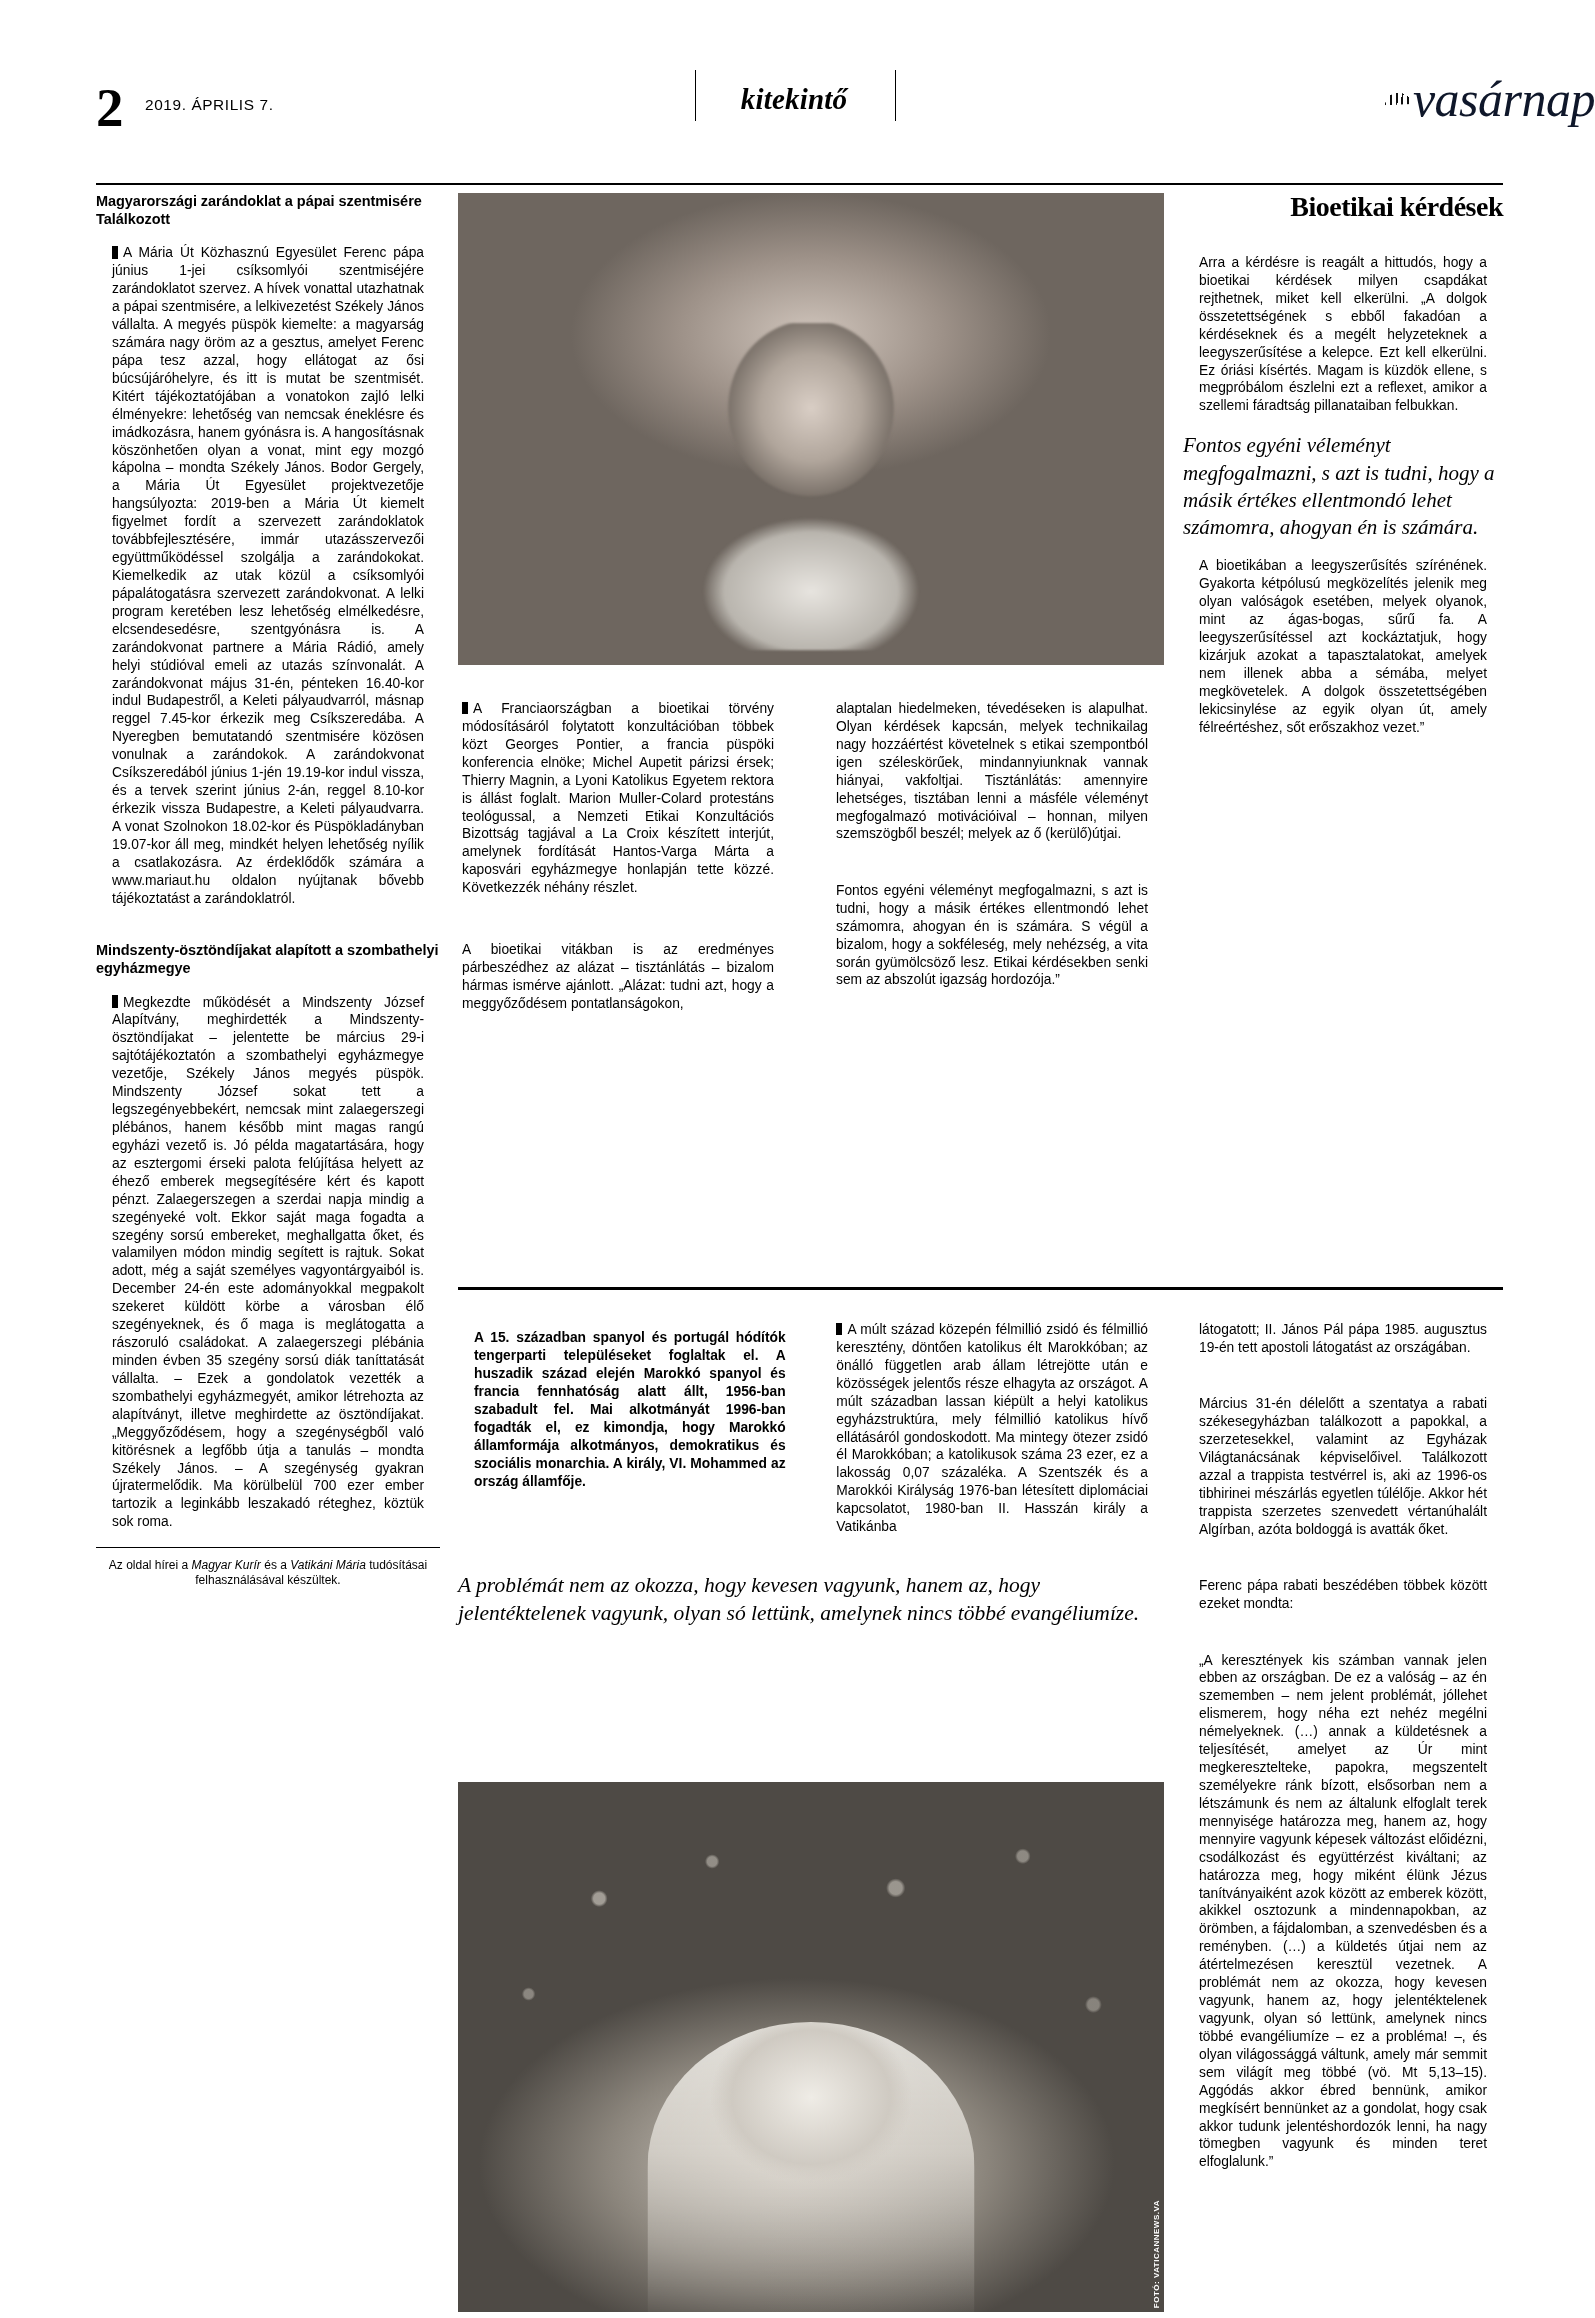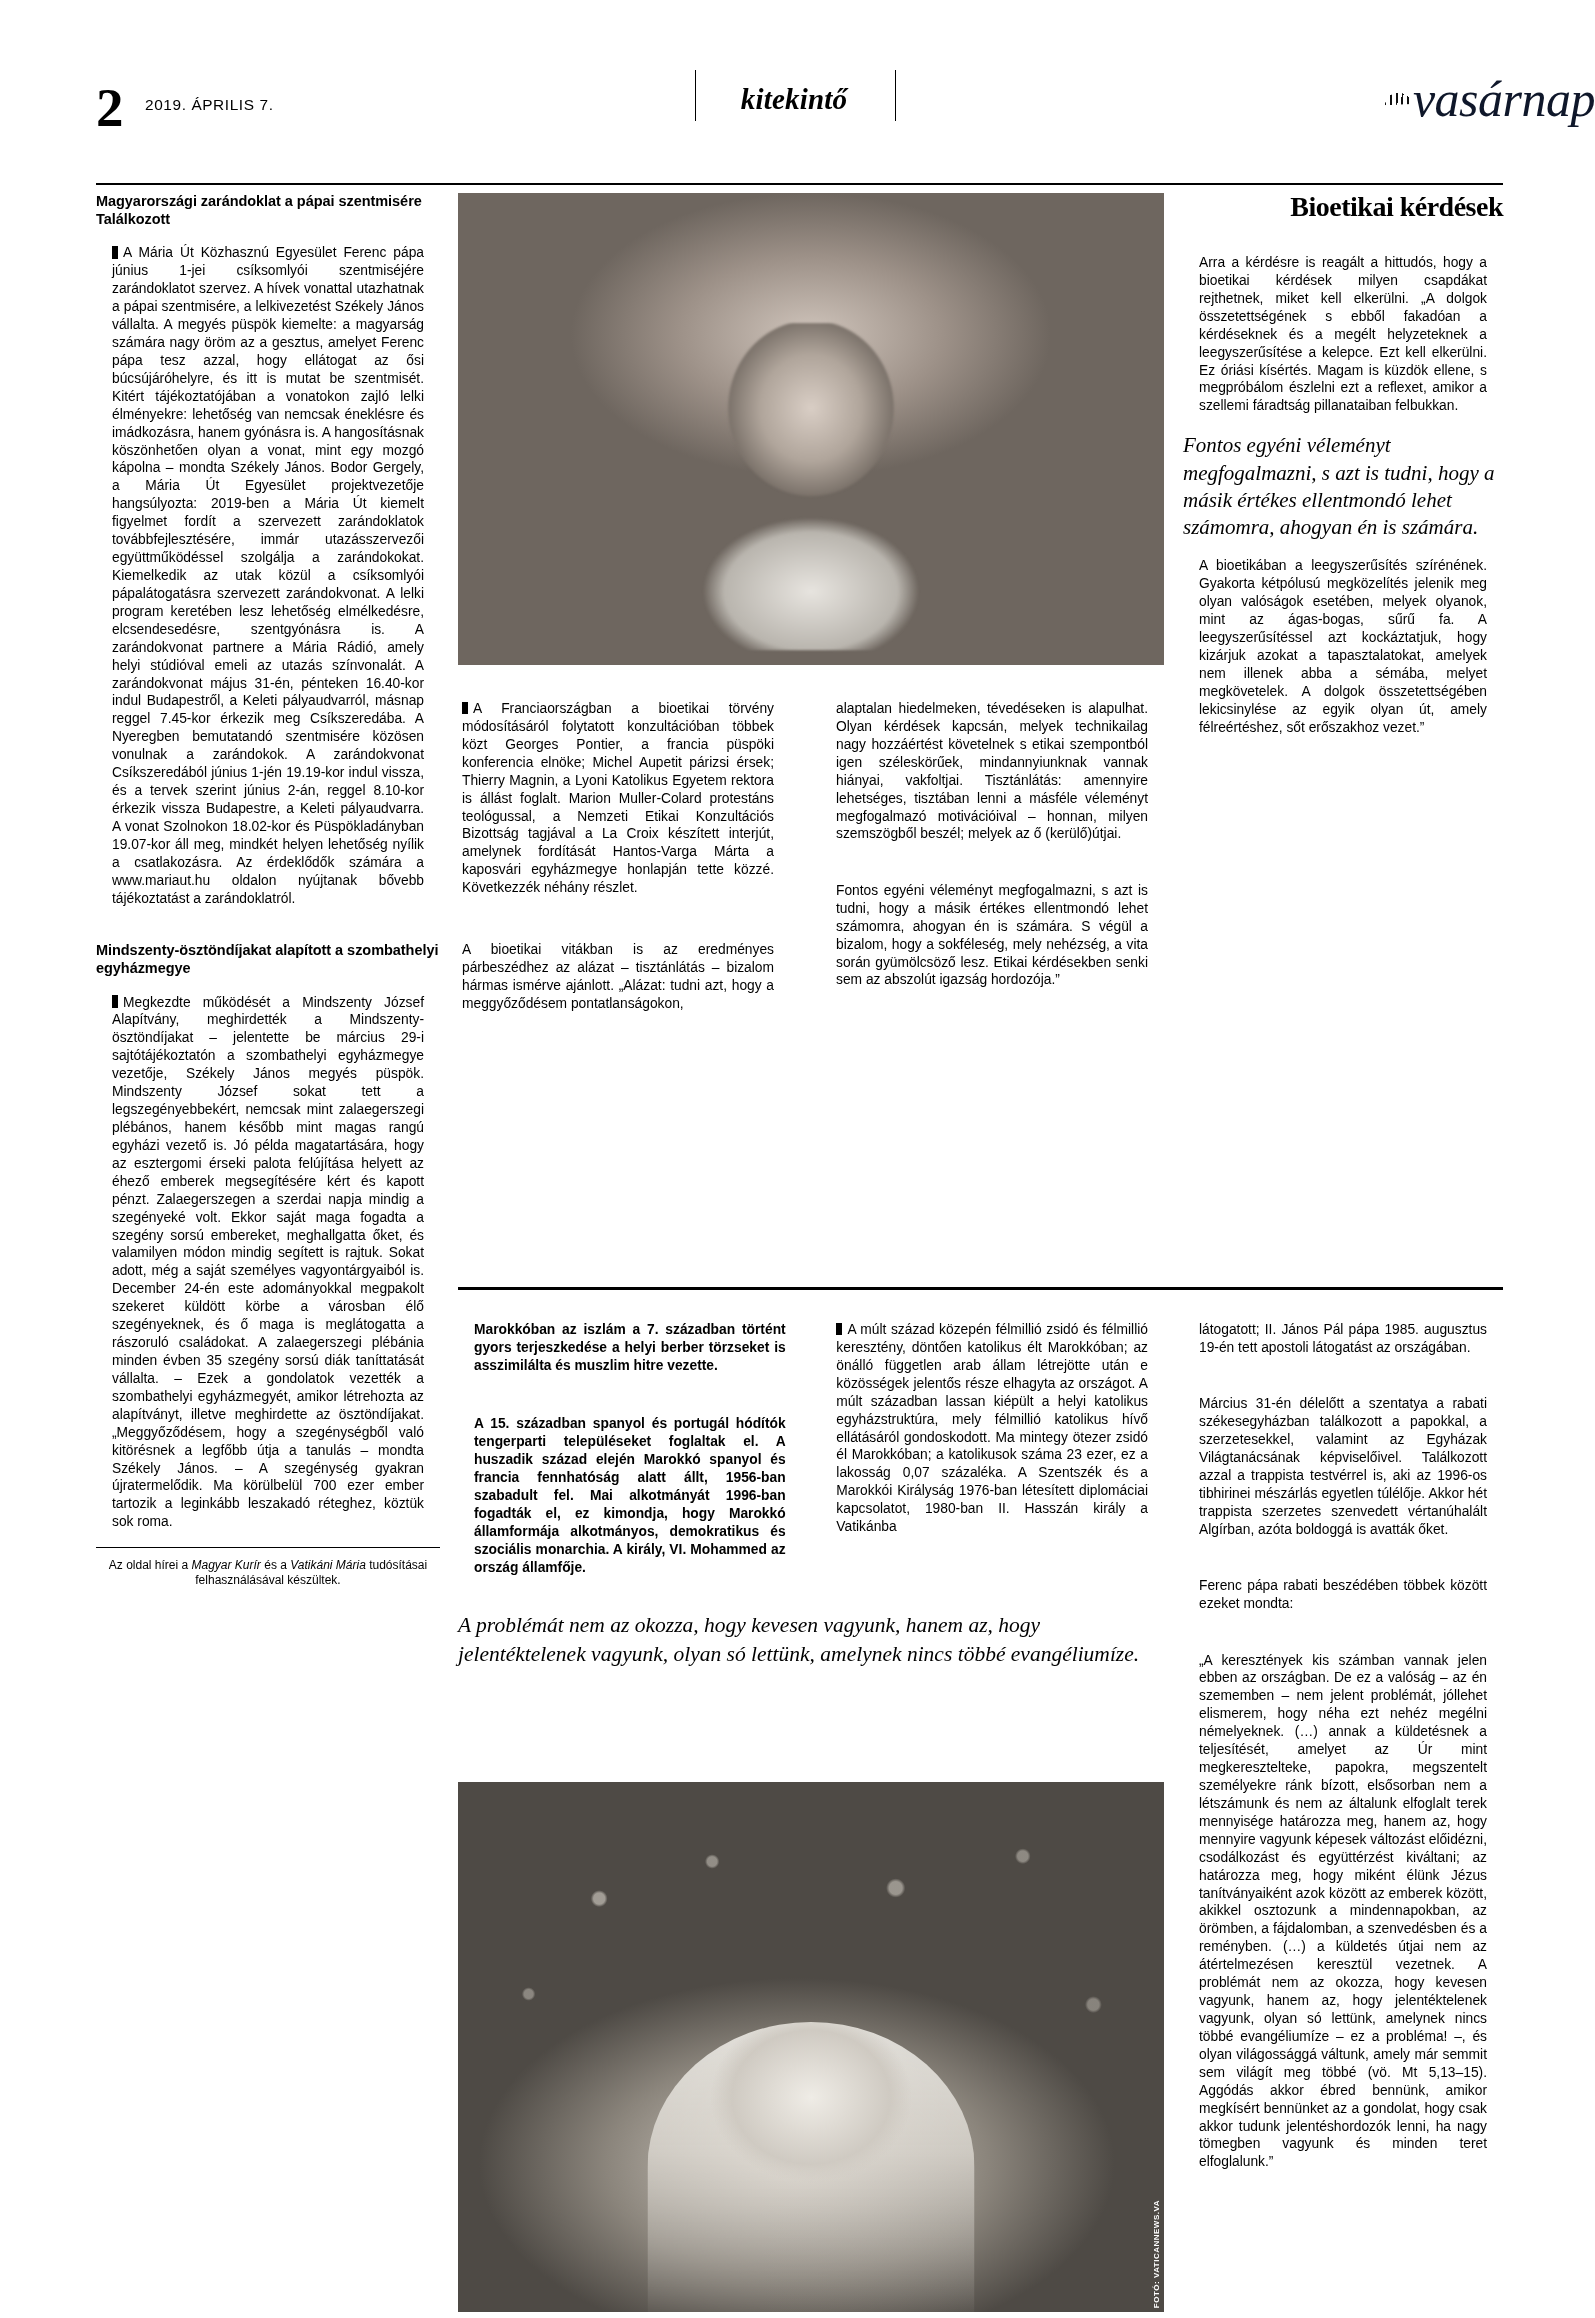--- a/index.html
+++ b/index.html
@@ -278,21 +278,20 @@
       <p class="pullquote">Fontos egyéni véleményt megfogalmazni, s azt is tudni, hogy a másik értékes ellentmondó lehet számomra, ahogyan én is számára.</p>
       <p class="body">A bioetikában a leegyszerűsítés szírénének. Gyakorta kétpólusú megközelítés jelenik meg olyan valóságok esetében, melyek olyanok, mint az ágas-bogas, sűrű fa. A leegyszerűsítéssel azt kockáztatjuk, hogy kizárjuk azokat a tapasztalatokat, amelyek nem illenek abba a sémába, melyet megkövetelek. A dolgok összetettségében lekicsinylése az egyik olyan út, amely félreértéshez, sőt erőszakhoz vezet.”</p>
     </div>
 
     <div style="position:absolute;left:362px;top:1094px;width:1045px;height:2.8px;background:#000;"></div>
 
     <div style="position:absolute;left:362px;top:1112px;width:706px;">
 
       <div style="display:flex;gap:18.7px;">
         <div style="width:344px;">
-          <p class="body lead-bold">Marokkóban az iszlám a 7. században történt gyors terjeszkedése a helyi berber törzseket is asszimilálta és muszlim hitre vezette.</p>
           <div style="height:8.4px"></div>
           <p class="body lead-bold">A 15. században spanyol és portugál hódítók tengerparti településeket foglaltak el. A huszadik század elején Marokkó spanyol és francia fennhatóság alatt állt, 1956-ban szabadult fel. Mai alkotmányát 1996-ban fogadták el, ez kimondja, hogy Marokkó államformája alkotmányos, demokratikus és szociális monarchia. A király, VI. Mohammed az ország államfője.</p>
         </div>
         <div style="width:344px;">
           <p class="body"><span class="sq"></span><span>A múlt század közepén félmillió zsidó és félmillió keresztény, döntően katolikus élt Marokkóban; az önálló független arab állam létrejötte után e közösségek jelentős része elhagyta az országot. A múlt században lassan kiépült a helyi katolikus egyházstruktúra, mely félmillió katolikus hívő ellátásáról gondoskodott. Ma mintegy ötezer zsidó él Marokkóban; a katolikusok száma 23 ezer, ez a lakosság 0,07 százaléka. A Szentszék és a Marokkói Királyság 1976-ban létesített diplomáciai kapcsolatot, 1980-ban II. Hasszán király a Vatikánba</span></p>
         </div>
       </div>
 
       <div style="height:18.7px"></div>
       <p class="pope-quote">A problémát nem az okozza, hogy kevesen vagyunk, hanem az, hogy jelentéktelenek vagyunk, olyan só lettünk, amelynek nincs többé evangéliumíze.</p>

